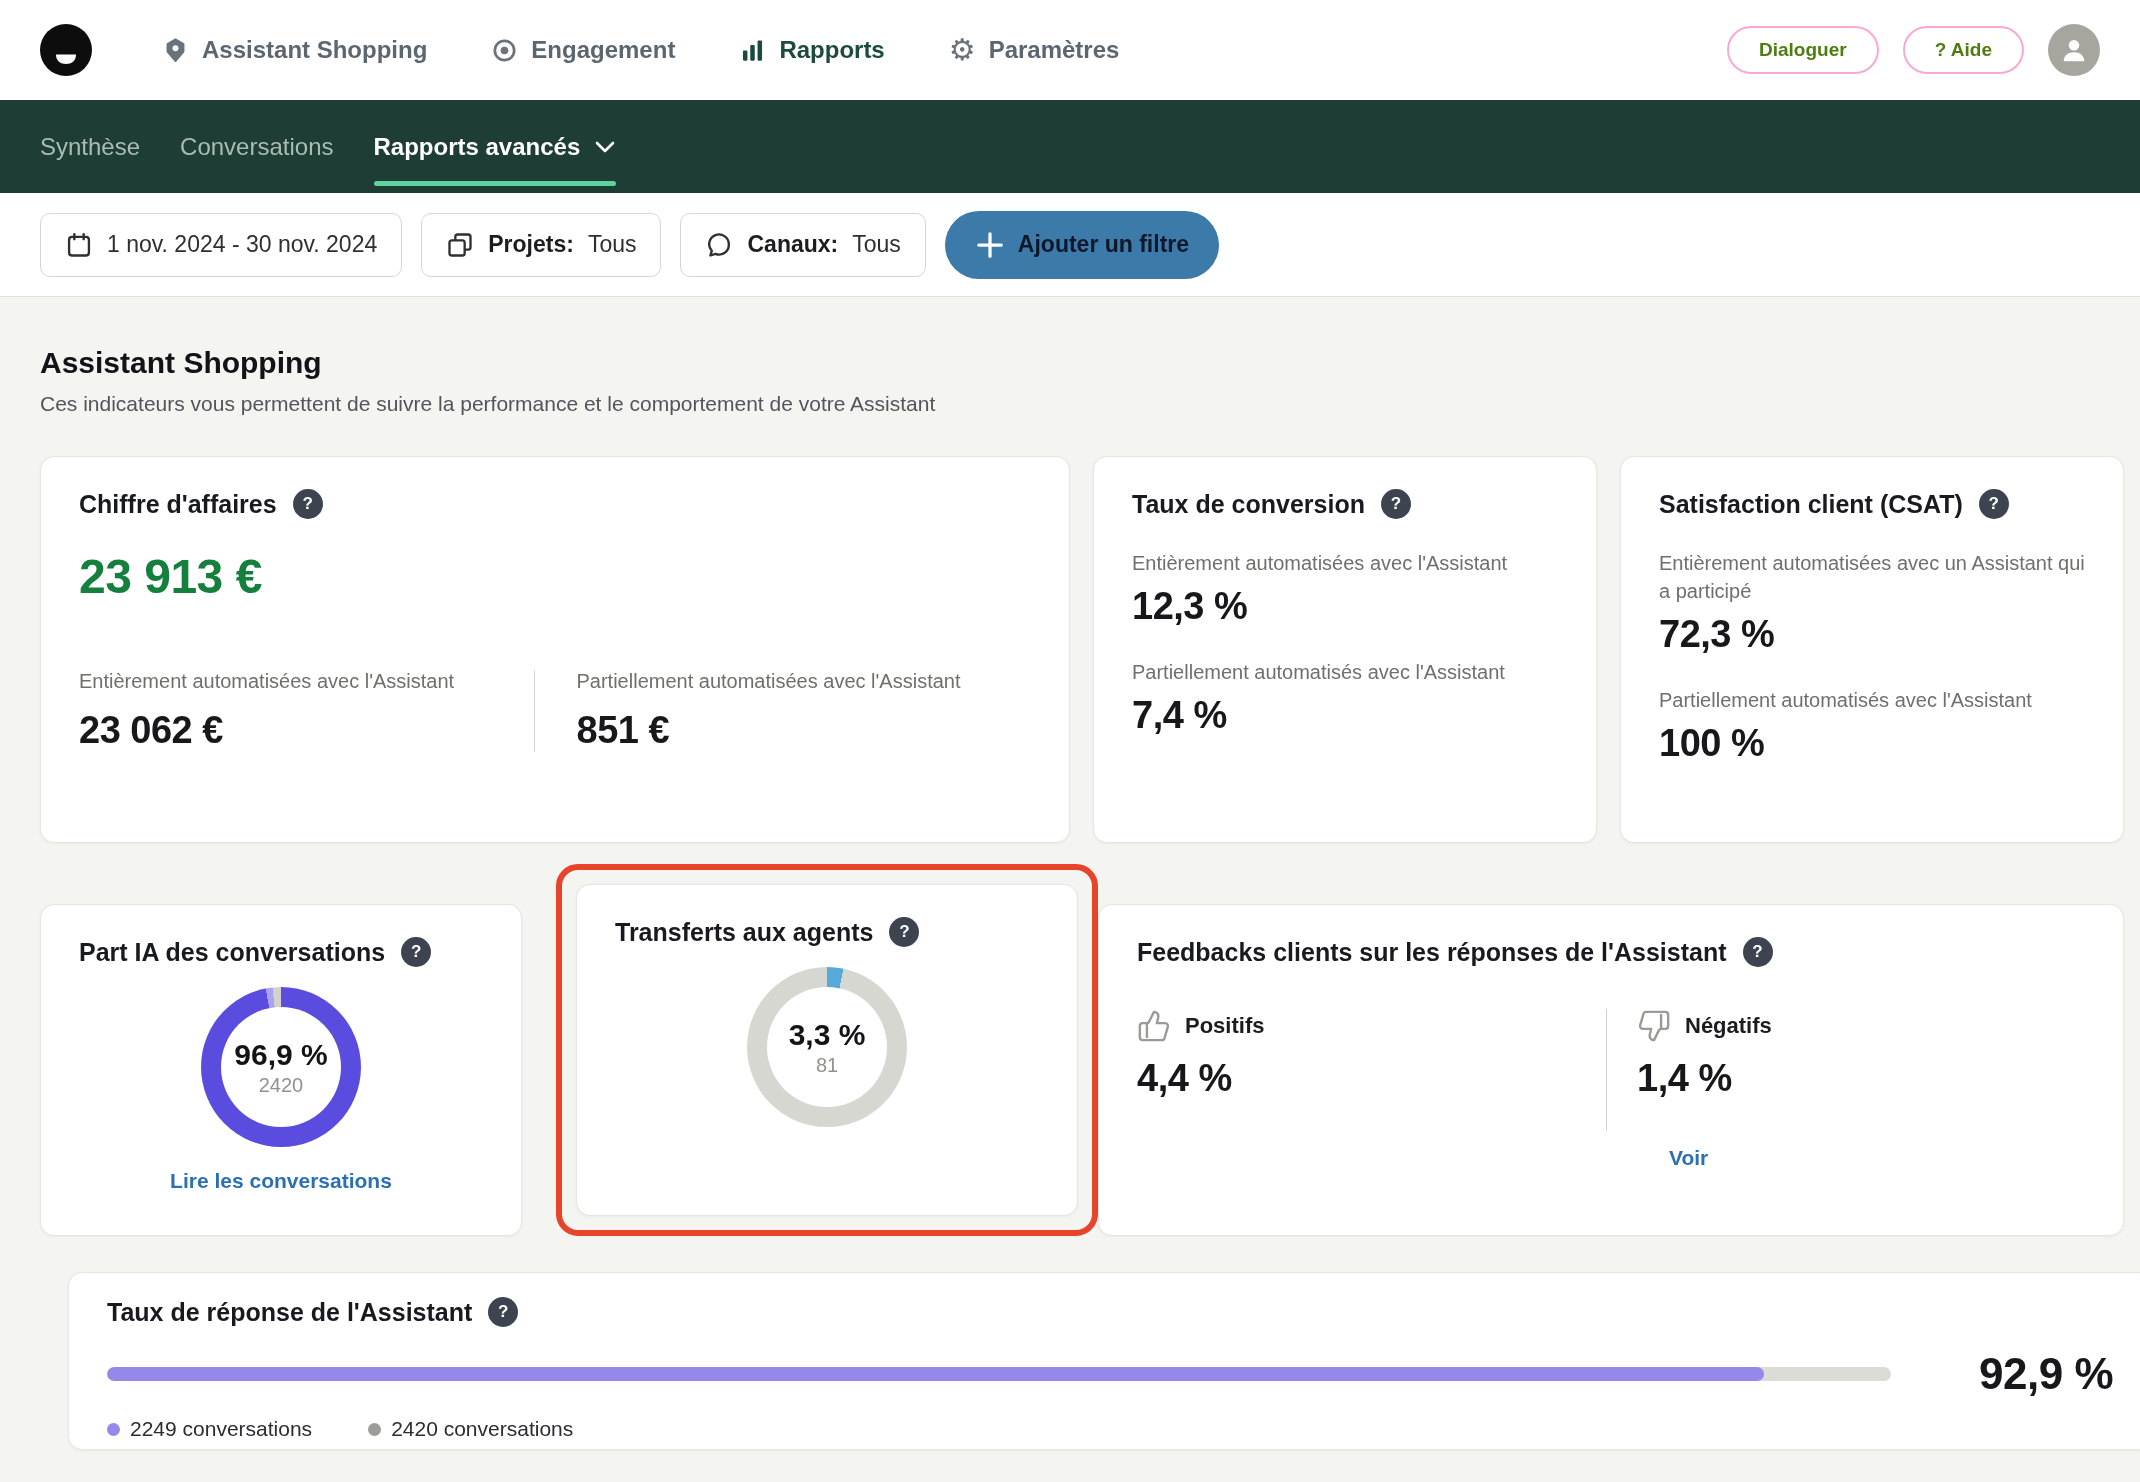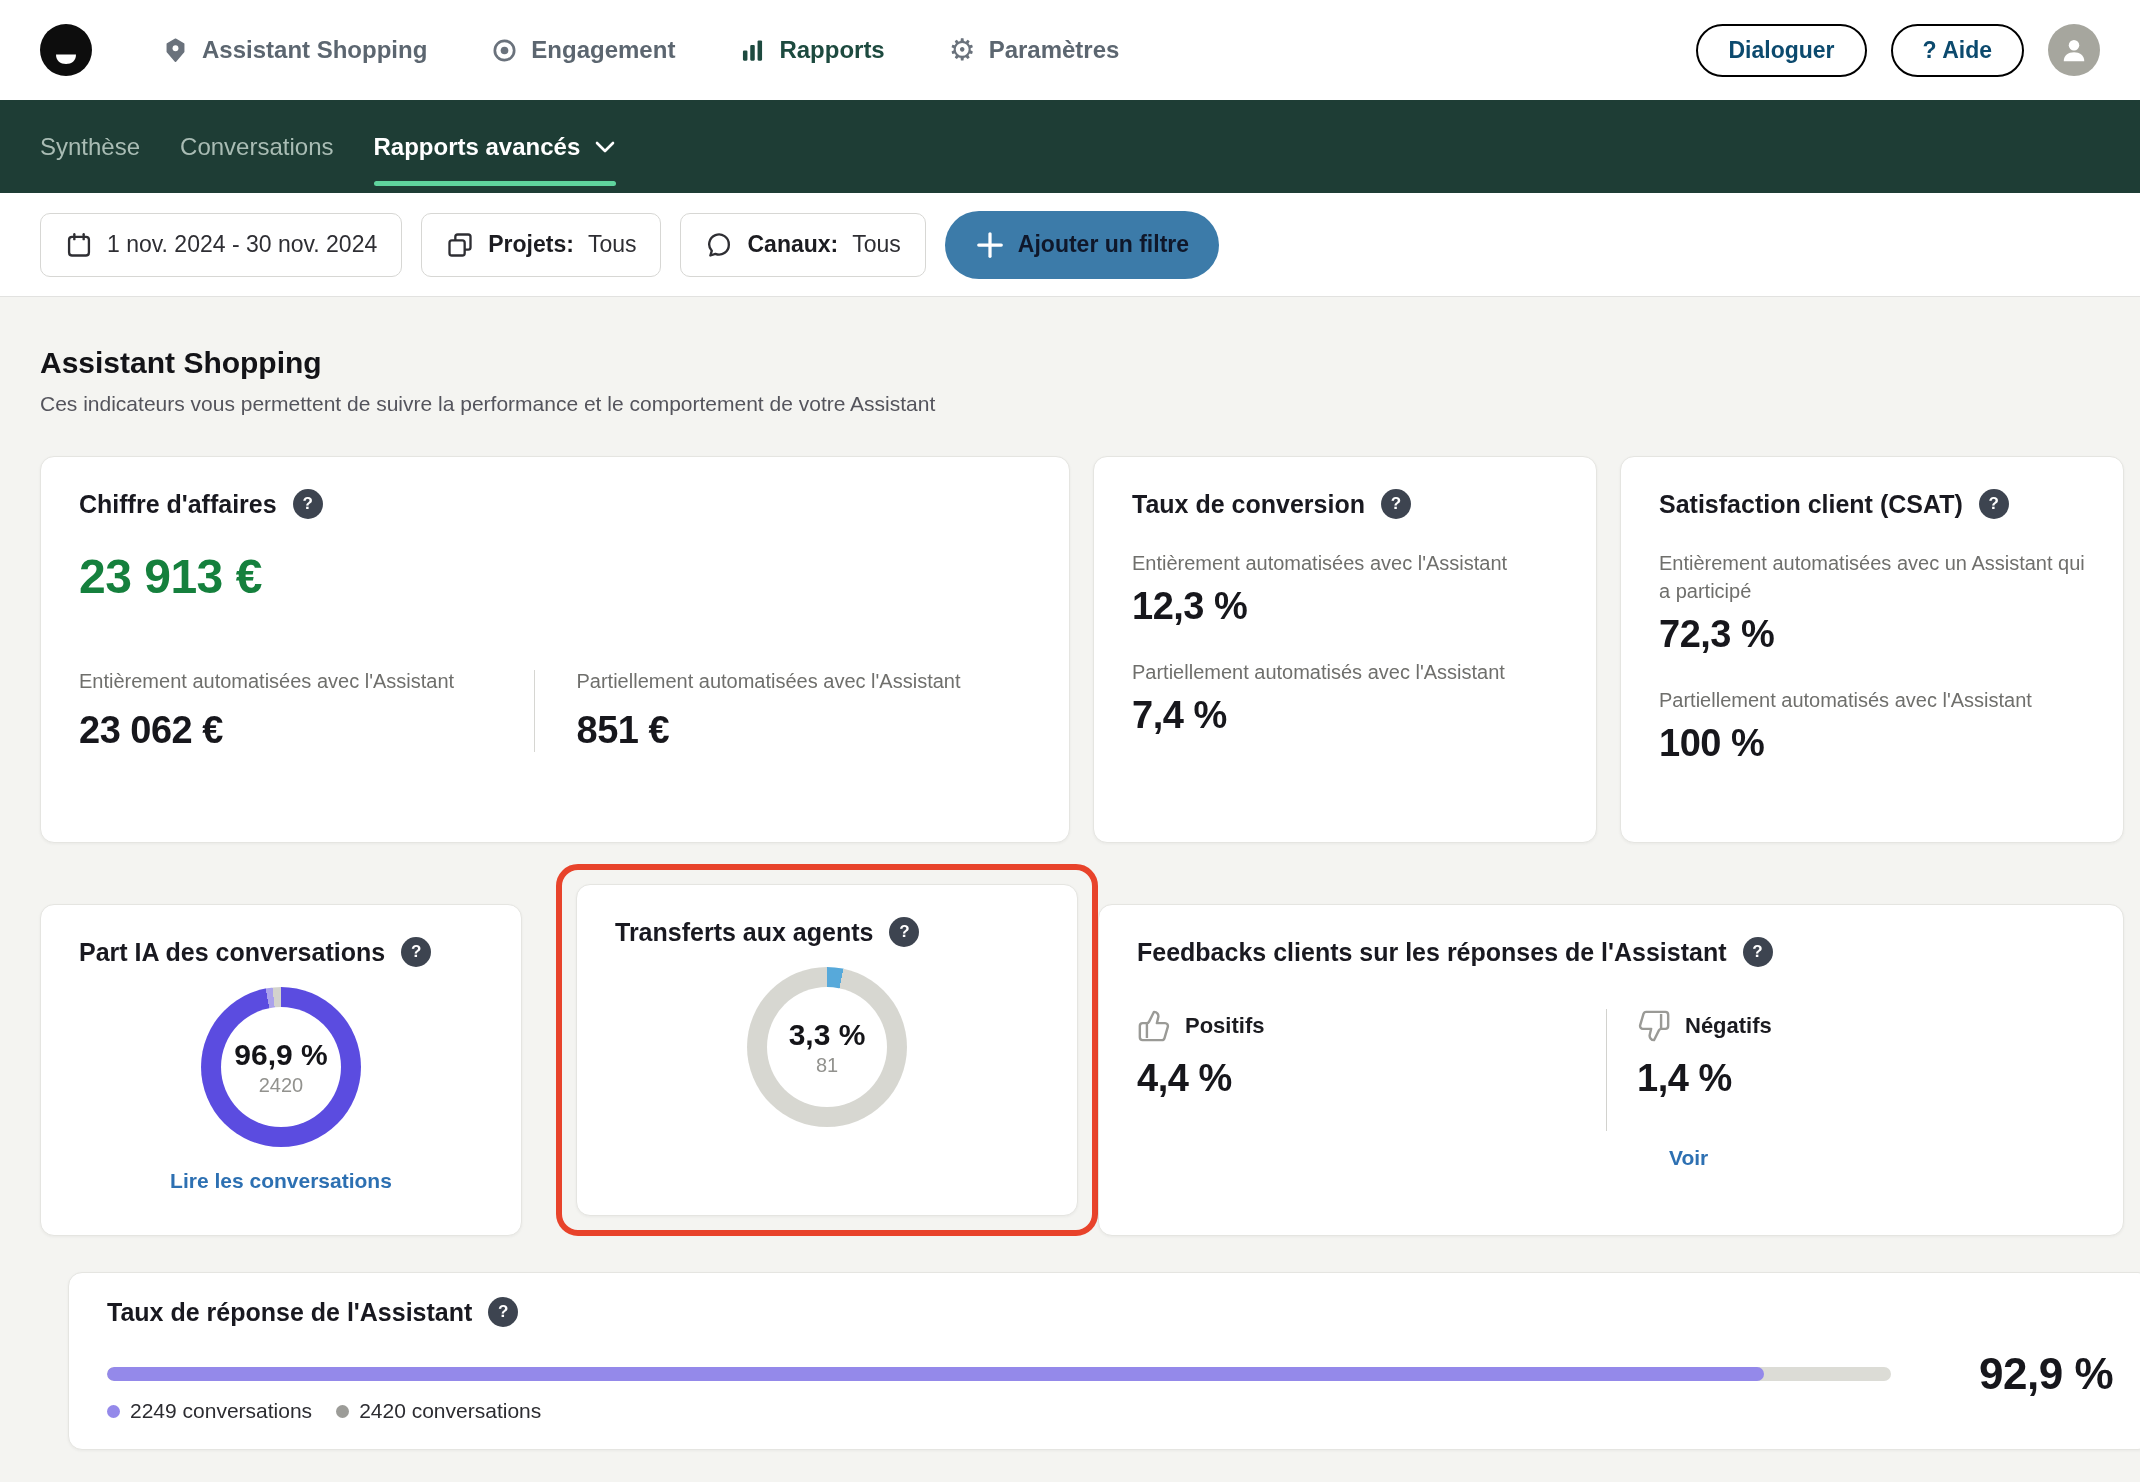--- a/index.html
+++ b/index.html
@@ -8,21 +8,21 @@
 
   
   .topnav { height:100px; background:#fff; display:flex; align-items:center; padding:0 40px; }
   .logo { width:52px; height:52px; cursor:pointer; }
   .mainnav { display:flex; gap:64px; margin-left:70px; }
   .navitem { display:flex; align-items:center; gap:13px; font-size:24px; font-weight:600; color:#5c6670; cursor:pointer; white-space:nowrap; }
   .navitem.active { color:#1d4a3f; }
   .nicon { display:flex; align-items:center; }
   .gear-glyph { font-family:"DejaVu Sans", sans-serif; font-size:30px; line-height:1; color:#6a727c; }
   .topright { margin-left:auto; display:flex; align-items:center; gap:24px; }
-  .pill { font-family:inherit; font-size:23px; font-weight:700; color:#0c4a6e; background:#fff; border:2px solid #000000; border-radius:27px; padding:11px 30px; cursor:pointer; white-space:nowrap; }
+  .pill { font-family:inherit; font-size:19px; font-weight:700; color:#4d7c0f; background:#fff; border:2px solid #f9a8d4; border-radius:27px; padding:11px 30px; cursor:pointer; white-space:nowrap; }
   .avatar { width:52px; height:52px; border-radius:50%; background:#a6a69e; display:flex; align-items:center; justify-content:center; cursor:pointer; }
 
   
   .subnav { height:93px; background:#1e3d35; display:flex; align-items:stretch; padding:0 40px; gap:40px; }
   .tab { position:relative; font-size:24px; color:#a9bcb4; font-weight:500; display:flex; align-items:center; gap:14px; cursor:pointer; white-space:nowrap; }
   .tab.active { color:#fff; font-weight:600; }
   .tabline { position:absolute; left:0; right:0; bottom:7px; height:5px; border-radius:3px; background:#5fd39d; }
 
   
   .filterbar { height:103px; background:#fff; display:flex; align-items:center; padding:12px 40px; gap:19px; box-shadow:0 1px 0 rgba(0,0,0,.07); }
@@ -71,21 +71,21 @@
   .fb-right { padding-left:30px; flex:1; }
   .fb-iconrow { display:flex; align-items:center; gap:14px; font-size:22px; font-weight:600; color:#1b1b20; }
   .fb-val { font-size:38px; font-weight:700; margin-top:14px; letter-spacing:-0.5px; }
   .voir { display:inline-block; margin:46px 0 0 32px; color:#2d70b2; font-weight:600; font-size:21px; text-decoration:none; cursor:pointer; }
 
   .c-rr { width:2084px; height:178px; padding:24px 38px; }
   .barrow { display:flex; align-items:center; margin-top:22px; gap:44px; }
   .track { flex:1; height:14px; border-radius:7px; overflow:hidden; }
   .fill { height:100%; border-radius:7px; }
   .bigpct { font-size:44px; font-weight:700; width:178px; text-align:right; letter-spacing:-0.5px; }
-  .legend { display:flex; gap:24px; align-items:center; }
+  .legend { display:flex; gap:56px; margin-top:18px; align-items:center; }
   .legitem { display:flex; align-items:center; gap:10px; font-size:21px; color:#2c2c31; }
   .dot { width:13px; height:13px; border-radius:50%; flex:none; }
 </style>
 </head>
 <body>
 
 <div class="app">
 
   <header class="topnav">
     <div class="logo">

